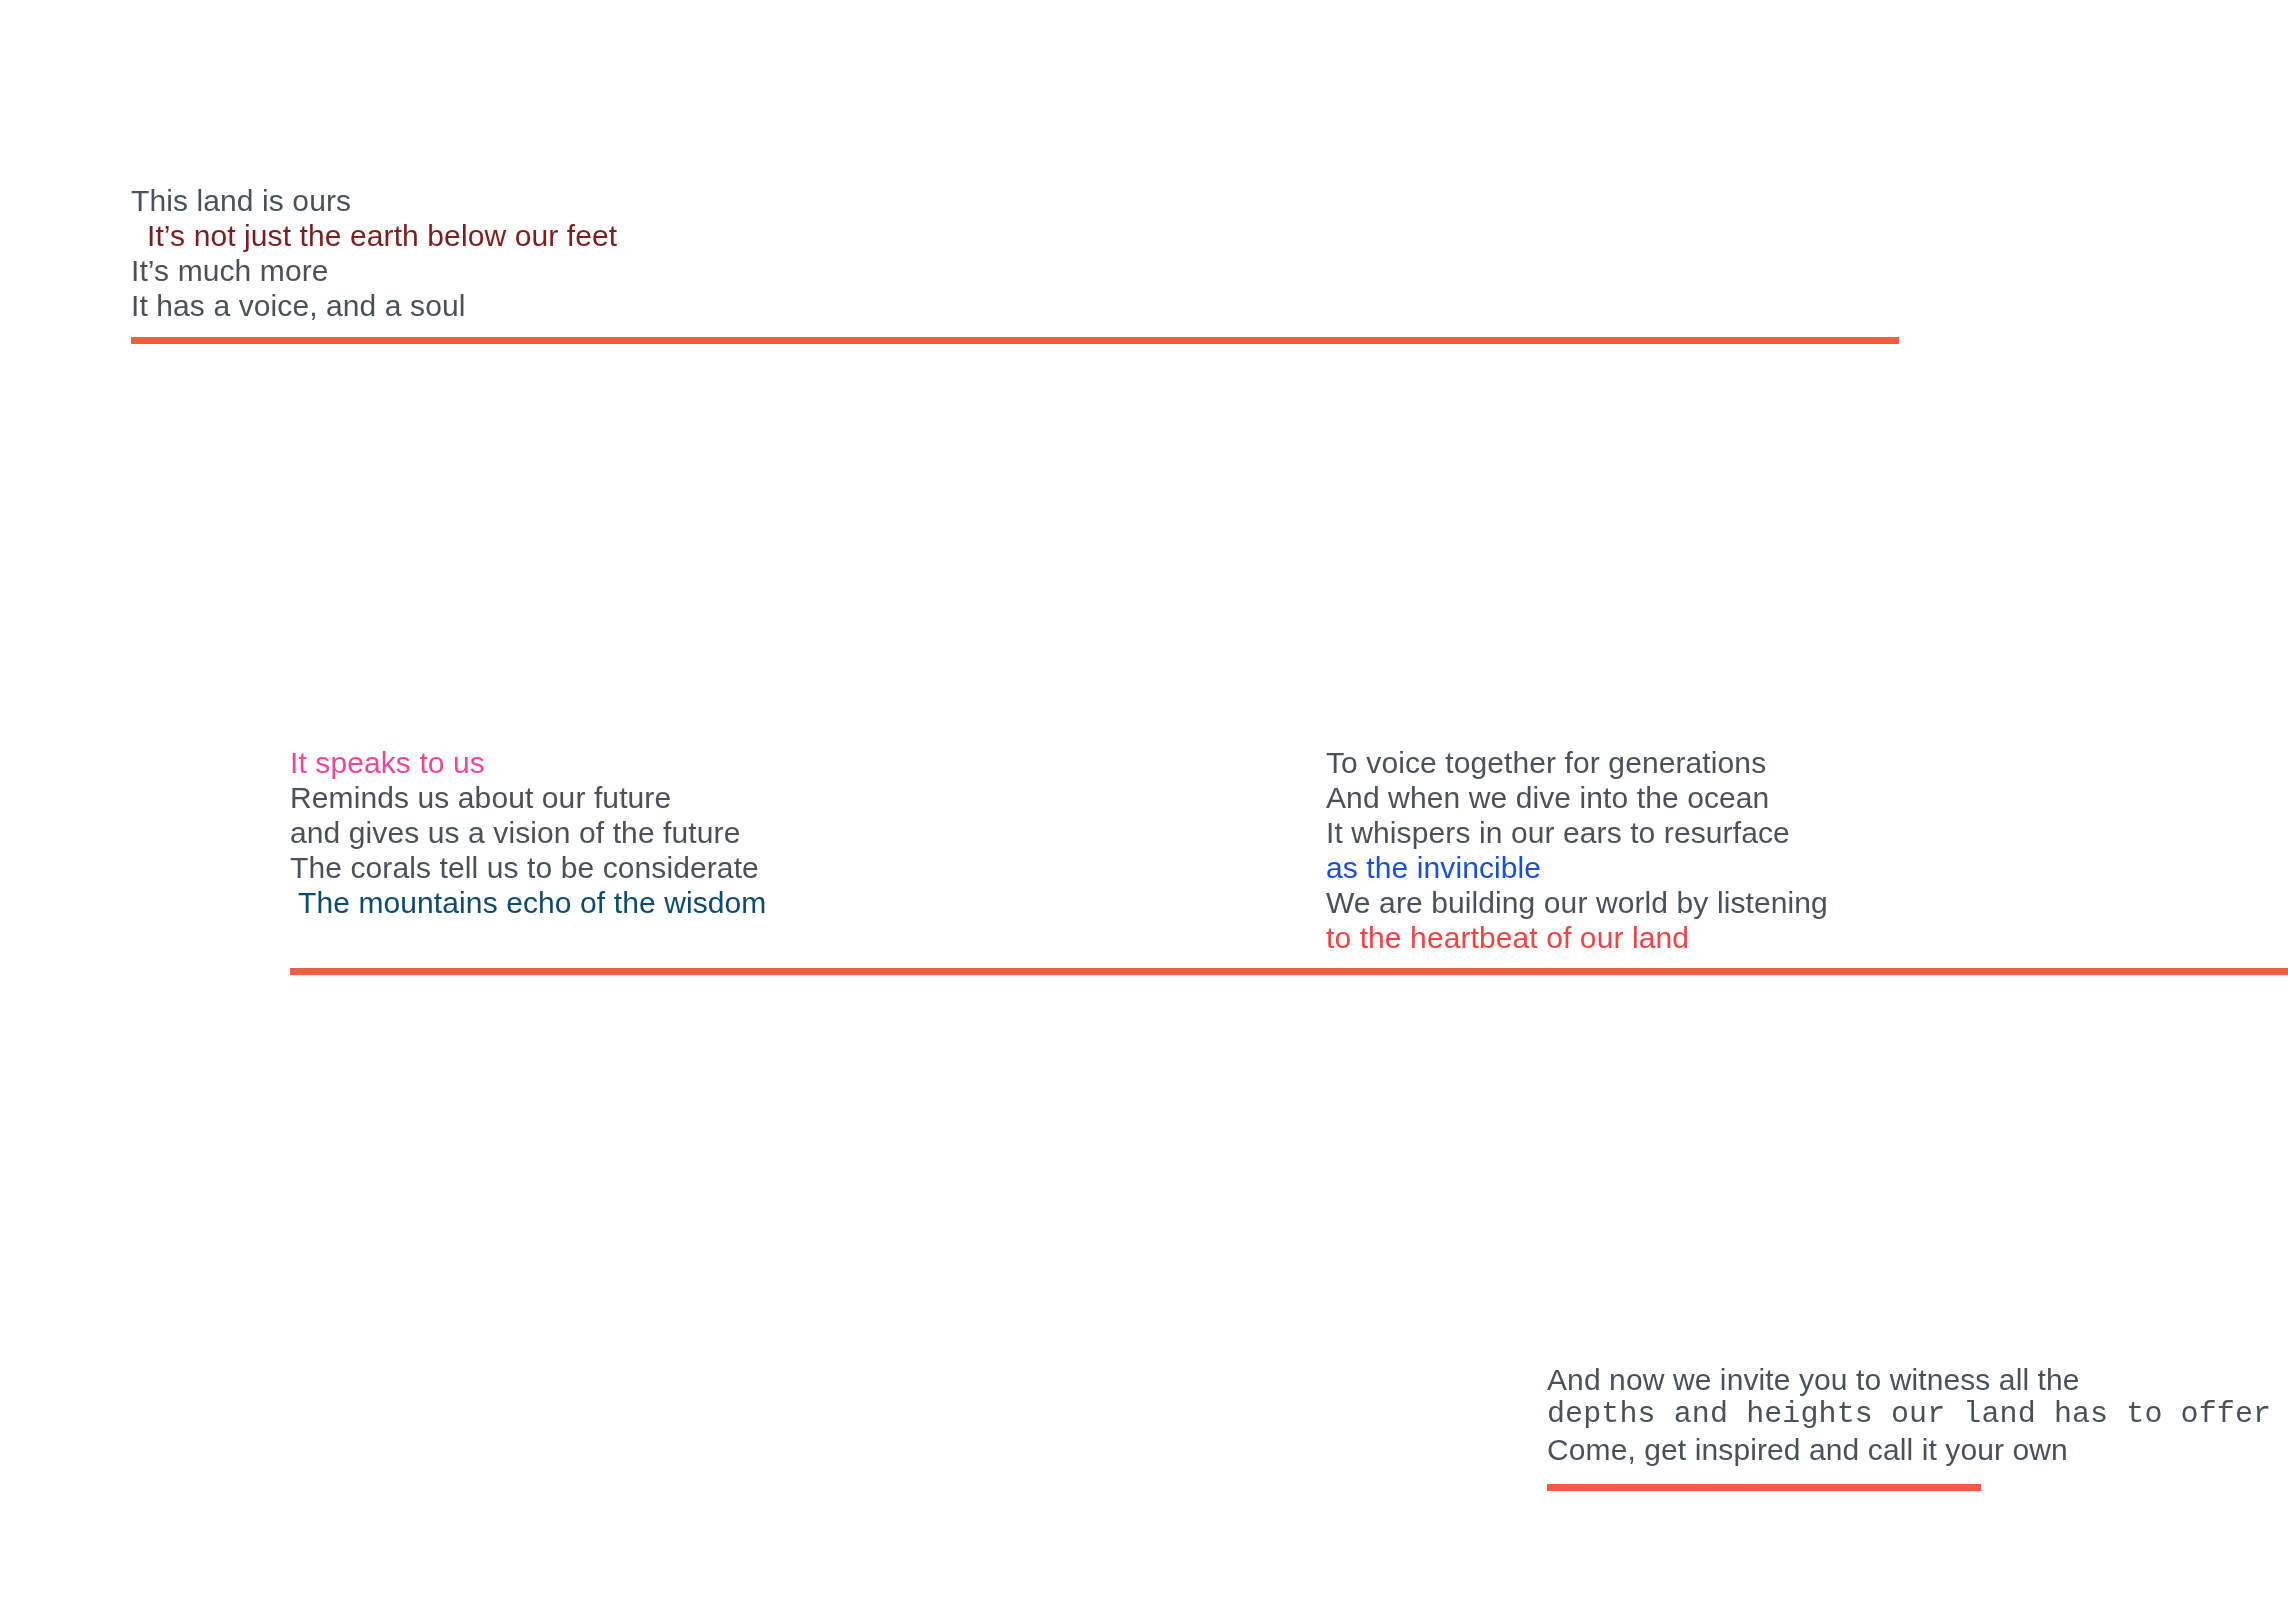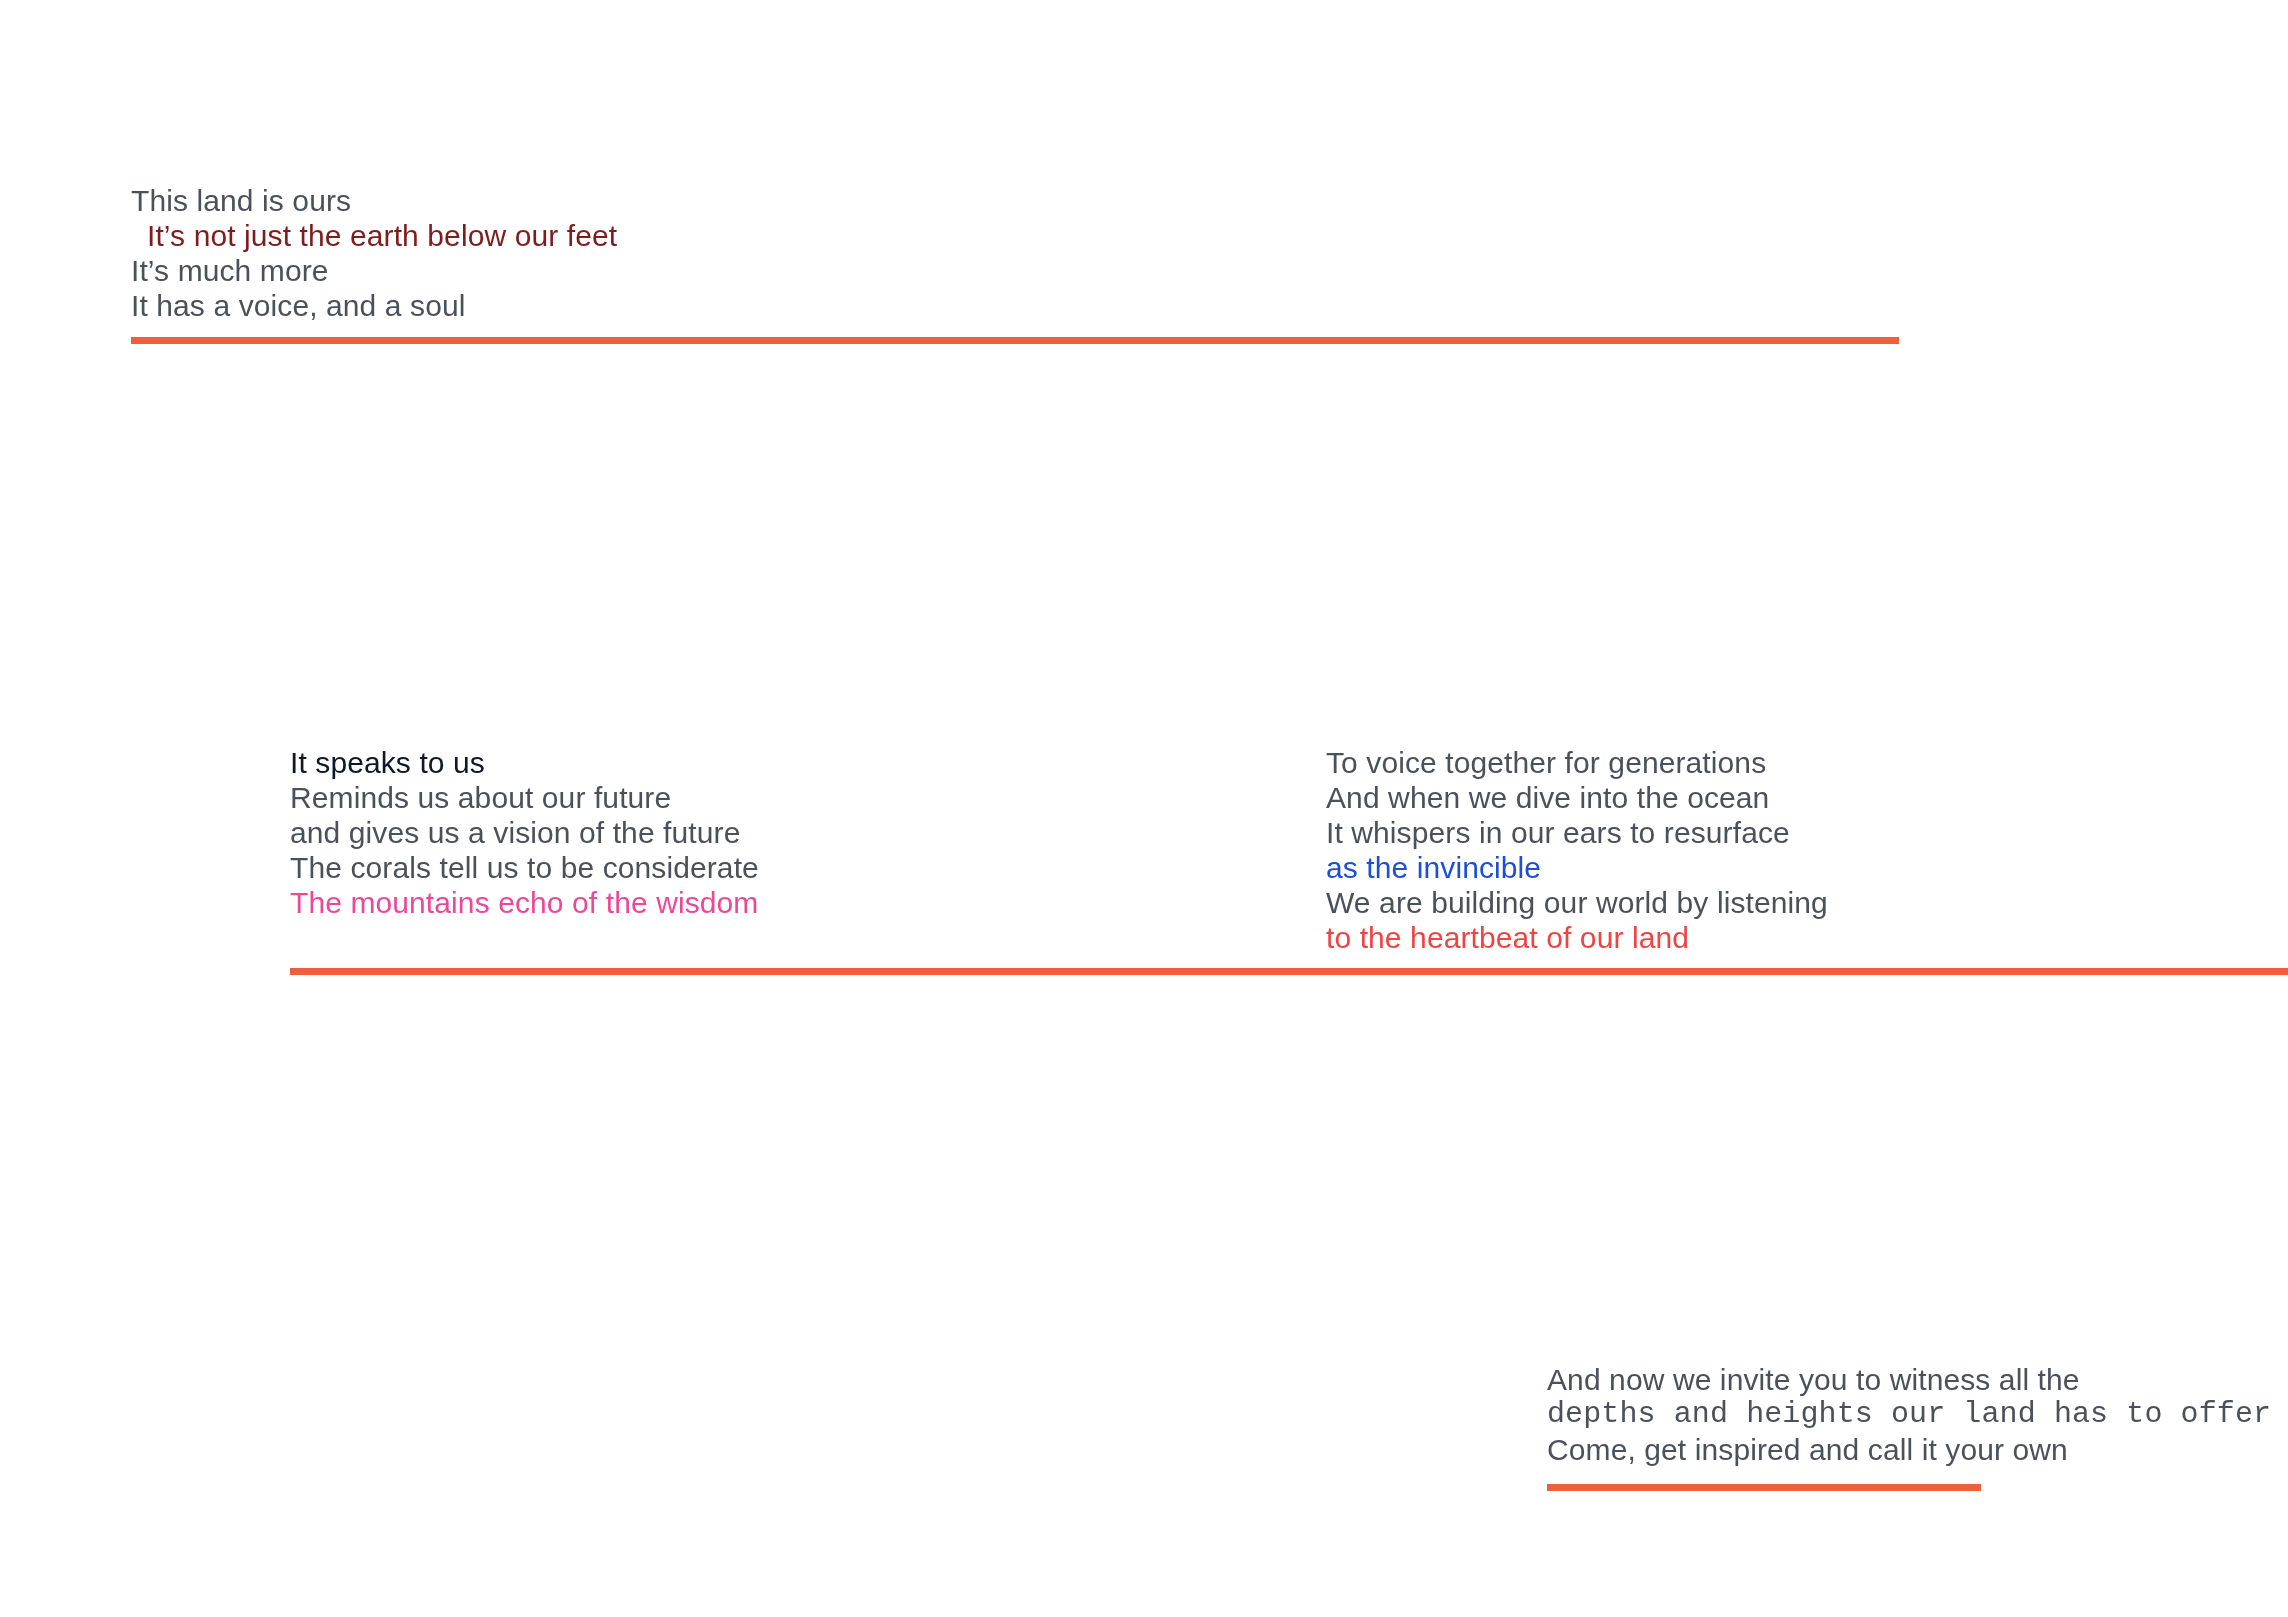--- a/index.html
+++ b/index.html
@@ -71,25 +71,25 @@
       <span class="line" style="color: rgb(75, 81, 91);">This land is ours</span>
       <span class="line" style="color: #7f1d1d; margin-left: 16px;">It’s not just the earth below our feet</span>
       <span class="line" style="color: rgb(75, 81, 91);">It’s much more</span>
       <span class="line" style="color: rgb(75, 81, 91);">It has a voice, and a soul</span>
     </div>
   </div>
   <div class="rule" id="rule-intro" style="background: rgb(239, 94, 62);"></div>
 
   <div class="stanza" id="block-middle-left">
     <div class="lines">
-      <span class="line" style="color: #0f172a;">It speaks to us</span>
+      <span class="line" style="color: #ec4899;">It speaks to us</span>
       <span class="line" style="color: rgb(75, 81, 91);">Reminds us about our future</span>
       <span class="line" style="color: rgb(75, 81, 91);">and gives us a vision of the future</span>
       <span class="line" style="color: rgb(75, 81, 91);">The corals tell us to be considerate</span>
-      <span class="line" style="color: #ec4899;">The mountains echo of the wisdom</span>
+      <span class="line" style="color: #0c4a6e; margin-left: 8px;">The mountains echo of the wisdom</span>
     </div>
   </div>
 
   <div class="stanza" id="block-middle-right">
     <div class="lines">
       <span class="line" style="color: rgb(75, 81, 91);">To voice together for generations</span>
       <span class="line" style="color: rgb(75, 81, 91);">And when we dive into the ocean</span>
       <span class="line" style="color: rgb(75, 81, 91);">It whispers in our ears to resurface</span>
       <span class="line" style="color: #1d4ed8;">as the invincible</span>
       <span class="line" style="color: rgb(75, 81, 91);">We are building our world by listening</span>

